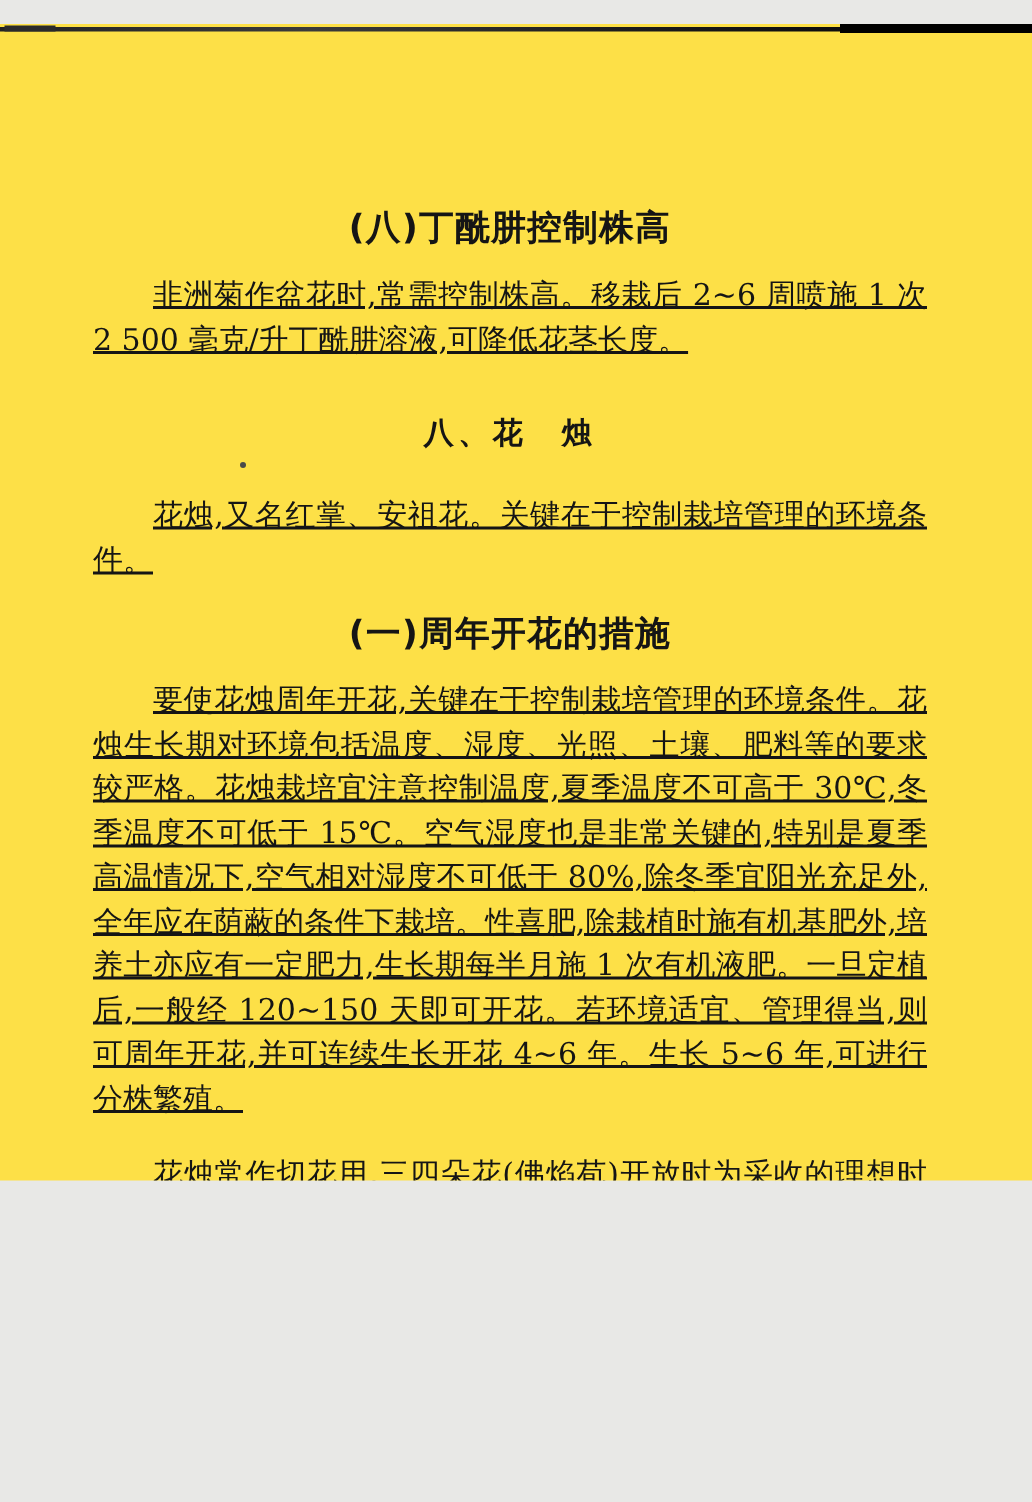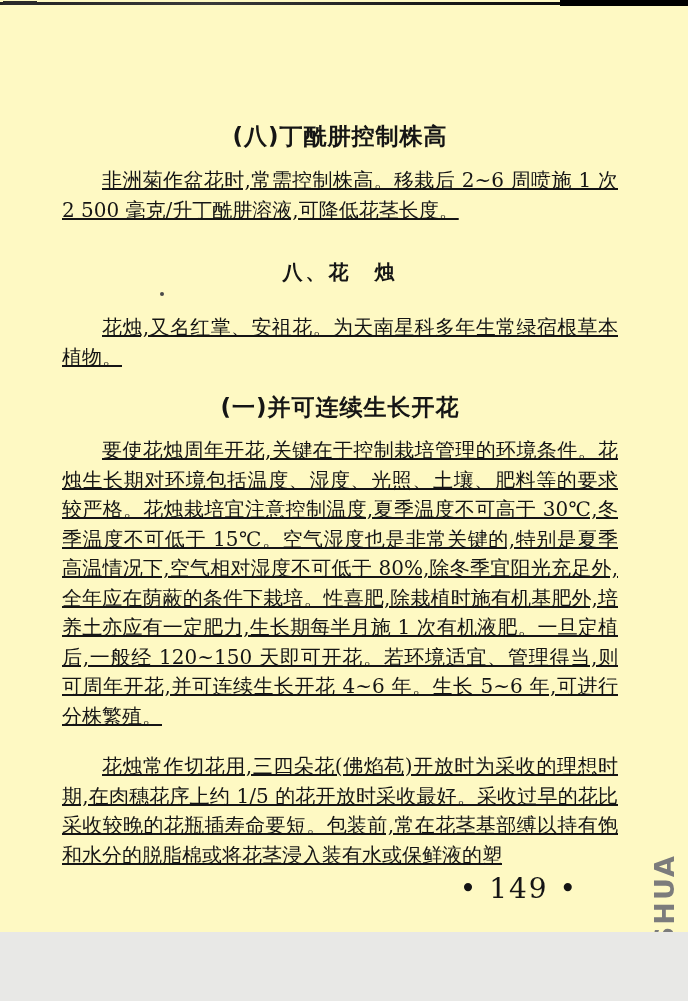--- a/index.html
+++ b/index.html
@@ -3,23 +3,23 @@
 <meta charset="utf-8">
 <style>
   html, body {
     margin: 0;
     padding: 0;
     background: #e8e8e6;
   }
   .page {
     position: relative;
     width: 688px;
-    height: 932px;
-    margin: 0 auto;
-    background: #fef9c3;
+    height: 771px;
+    margin: 16px auto;
+    background: #fde047;
     overflow: hidden;
     color: #151515;
     font-family: "DejaVu Serif", "Liberation Serif", serif;
   }
   
   .scan-top-line {
     position: absolute;
     top: 2px; left: 0;
     width: 100%; height: 3px;
     background: linear-gradient(to right, #222 0%, #3a3a3a 30%, #1c1c1c 60%, #000 100%);
@@ -117,23 +117,23 @@
   <div class="scan-speck"></div>
 
   <div class="content">
 
     <h3 class="h-sub h-sub--first">(八)丁酰肼控制株高</h3>
 
     <p class="para para--p1">非洲菊作盆花时,常需控制株高。移栽后 2~6 周喷施 1 次 2 500 毫克/升丁酰肼溶液,可降低花茎长度。</p>
 
     <h1 class="h-chapter">八、花　烛</h1>
 
-    <p class="para para--intro">花烛,又名红掌、安祖花。为天南星科多年生常绿宿根草本植物。</p>
+    <p class="para para--intro">花烛,又名红掌、安祖花。关键在于控制栽培管理的环境条件。</p>
 
-    <h3 class="h-sub h-sub--measures">(一)并可连续生长开花</h3>
+    <h3 class="h-sub h-sub--measures">(一)周年开花的措施</h3>
 
     <p class="para para--culture">要使花烛周年开花,关键在于控制栽培管理的环境条件。花烛生长期对环境包括温度、湿度、光照、土壤、肥料等的要求较严格。花烛栽培宜注意控制温度,夏季温度不可高于 30℃,冬季温度不可低于 15℃。空气湿度也是非常关键的,特别是夏季高温情况下,空气相对湿度不可低于 80%,除冬季宜阳光充足外,全年应在荫蔽的条件下栽培。性喜肥,除栽植时施有机基肥外,培养土亦应有一定肥力,生长期每半月施 1 次有机液肥。一旦定植后,一般经 120~150 天即可开花。若环境适宜、管理得当,则可周年开花,并可连续生长开花 4~6 年。生长 5~6 年,可进行分株繁殖。</p>
 
 
     <p class="para para--storage">花烛常作切花用,三四朵花(佛焰苞)开放时为采收的理想时期,在肉穗花序上约 1/5 的花开放时采收最好。采收过早的花比采收较晚的花瓶插寿命要短。包装前,常在花茎基部缚以持有饱和水分的脱脂棉或将花茎浸入装有水或保鲜液的塑</p>
 
     <div class="page-number">• 149 •</div>
 
   </div>
 

